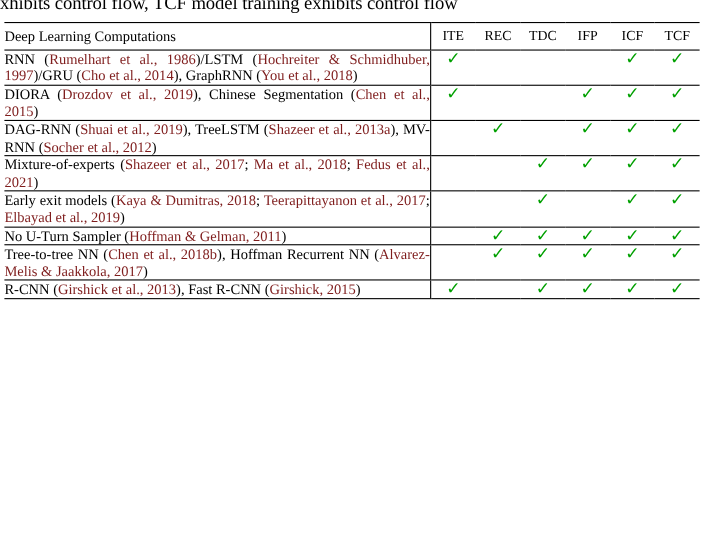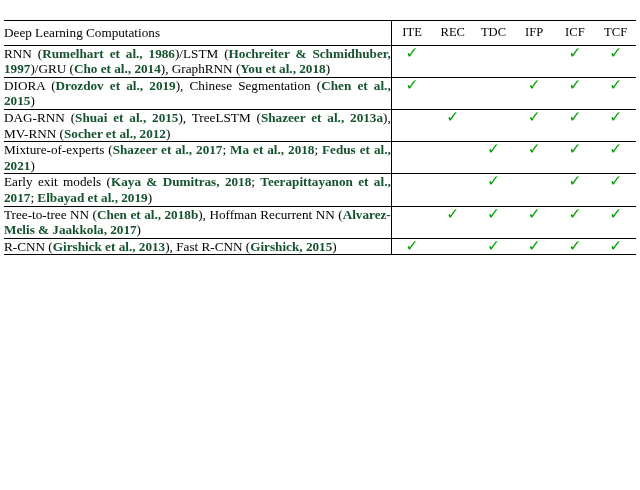--- a/index.html
+++ b/index.html
@@ -85,36 +85,38 @@
   .hdr .ck.first {
     position: relative;
   }
   .check {
     color: #00a000;
     font-size: 15.5px;
     line-height: 14px;
     display: inline-block;
   }
   .cite {
-    color: #14532d;
-    font-weight: bold;
+    color: #7f1d1d;
   }
   .row-sep td {
     border-top: 0.9px solid #000;
   }
   .just {
     text-align: justify;
     text-align-last: left;
   }
 </style>
 </head>
 <body>
 
 <div class="page">
 
+  <div class="cut-line">
+    <span>xhibits control flow, TCF model training exhibits control flow</span>
+  </div>
 
   <table class="tbl">
     <tbody>
       <tr class="hdr rule-top">
         <td class="desc">Deep Learning Computations</td>
         <td class="ck first">ITE</td>
         <td class="ck">REC</td>
         <td class="ck">TDC</td>
         <td class="ck">IFP</td>
         <td class="ck">ICF</td>
@@ -132,21 +134,21 @@
         <tr class="row-sep">
           <td class="desc just"><span>DIORA (</span><span class="cite">Drozdov et al., 2019</span><span>), Chinese Segmentation (</span><span class="cite">Chen et al., 2015</span><span>)</span></td>
           <td class="ck first"><span class="check" style="color: rgb(0, 160, 0);">✓</span></td>
           <td class="ck"></td>
           <td class="ck"></td>
           <td class="ck"><span class="check" style="color: rgb(0, 160, 0);">✓</span></td>
           <td class="ck"><span class="check" style="color: rgb(0, 160, 0);">✓</span></td>
           <td class="ck"><span class="check" style="color: rgb(0, 160, 0);">✓</span></td>
         </tr>
         <tr class="row-sep">
-          <td class="desc just"><span>DAG-RNN (</span><span class="cite">Shuai et al., 2015</span><span>), TreeLSTM (</span><span class="cite">Shazeer et al., 2013a</span><span>), MV-RNN (</span><span class="cite">Socher et al., 2012</span><span>)</span></td>
+          <td class="desc just"><span>DAG-RNN (</span><span class="cite">Shuai et al., 2019</span><span>), TreeLSTM (</span><span class="cite">Shazeer et al., 2013a</span><span>), MV-RNN (</span><span class="cite">Socher et al., 2012</span><span>)</span></td>
           <td class="ck first"></td>
           <td class="ck"><span class="check" style="color: rgb(0, 160, 0);">✓</span></td>
           <td class="ck"></td>
           <td class="ck"><span class="check" style="color: rgb(0, 160, 0);">✓</span></td>
           <td class="ck"><span class="check" style="color: rgb(0, 160, 0);">✓</span></td>
           <td class="ck"><span class="check" style="color: rgb(0, 160, 0);">✓</span></td>
         </tr>
         <tr class="row-sep">
           <td class="desc just"><span>Mixture-of-experts (</span><span class="cite">Shazeer et al., 2017</span><span>; </span><span class="cite">Ma et al., 2018</span><span>; </span><span class="cite">Fedus et al., 2021</span><span>)</span></td>
           <td class="ck first"></td>
@@ -155,20 +157,29 @@
           <td class="ck"><span class="check" style="color: rgb(0, 160, 0);">✓</span></td>
           <td class="ck"><span class="check" style="color: rgb(0, 160, 0);">✓</span></td>
           <td class="ck"><span class="check" style="color: rgb(0, 160, 0);">✓</span></td>
         </tr>
         <tr class="row-sep">
           <td class="desc just"><span>Early exit models (</span><span class="cite">Kaya &amp; Dumitras, 2018</span><span>; </span><span class="cite">Teerapittayanon et al., 2017</span><span>; </span><span class="cite">Elbayad et al., 2019</span><span>)</span></td>
           <td class="ck first"></td>
           <td class="ck"></td>
           <td class="ck"><span class="check" style="color: rgb(0, 160, 0);">✓</span></td>
           <td class="ck"></td>
+          <td class="ck"><span class="check" style="color: rgb(0, 160, 0);">✓</span></td>
+          <td class="ck"><span class="check" style="color: rgb(0, 160, 0);">✓</span></td>
+        </tr>
+        <tr class="row-sep">
+          <td class="desc just"><span>No U-Turn Sampler (</span><span class="cite">Hoffman &amp; Gelman, 2011</span><span>)</span></td>
+          <td class="ck first"></td>
+          <td class="ck"><span class="check" style="color: rgb(0, 160, 0);">✓</span></td>
+          <td class="ck"><span class="check" style="color: rgb(0, 160, 0);">✓</span></td>
+          <td class="ck"><span class="check" style="color: rgb(0, 160, 0);">✓</span></td>
           <td class="ck"><span class="check" style="color: rgb(0, 160, 0);">✓</span></td>
           <td class="ck"><span class="check" style="color: rgb(0, 160, 0);">✓</span></td>
         </tr>
         <tr class="row-sep">
           <td class="desc just"><span>Tree-to-tree NN (</span><span class="cite">Chen et al., 2018b</span><span>), Hoffman Recurrent NN (</span><span class="cite">Alvarez-Melis &amp; Jaakkola, 2017</span><span>)</span></td>
           <td class="ck first"></td>
           <td class="ck"><span class="check" style="color: rgb(0, 160, 0);">✓</span></td>
           <td class="ck"><span class="check" style="color: rgb(0, 160, 0);">✓</span></td>
           <td class="ck"><span class="check" style="color: rgb(0, 160, 0);">✓</span></td>
           <td class="ck"><span class="check" style="color: rgb(0, 160, 0);">✓</span></td>

